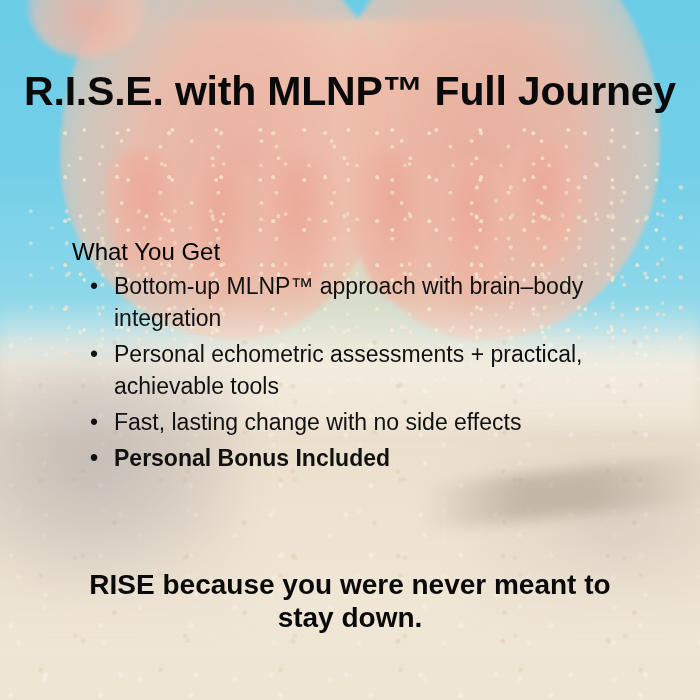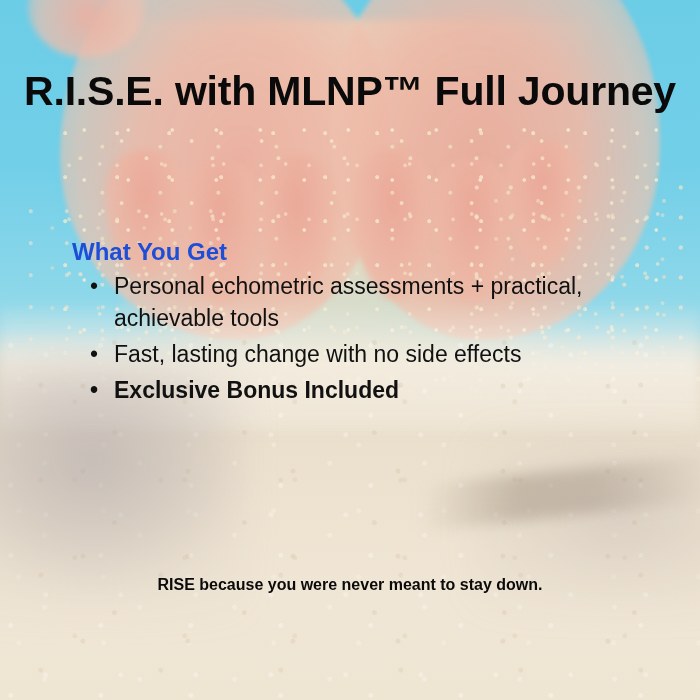--- a/index.html
+++ b/index.html
@@ -208,22 +208,22 @@
     font-size: 30px;
     font-weight: normal;
     color: #0d0d0d;
     line-height: 1.15;
   }
 
   .section-heading {
     position: absolute;
     left: 72px; top: 238px;
     font-size: 24px;
-    font-weight: bold;
-    color: #1d4ed8;
+    font-weight: normal;
+    color: #000000;
   }
 
   .bullets {
     position: absolute;
     left: 88px; top: 270px;
     width: 540px;
     margin: 0;
     padding: 0;
     list-style: none;
   }
@@ -244,21 +244,21 @@
     line-height: 32px;
     color: #111111;
   }
   .bullets li.bold { font-weight: bold; }
 
   .footer {
     position: absolute;
     left: 70px; top: 568px;
     width: 560px;
     text-align: center;
-    font-size: 16px;
+    font-size: 28px;
     font-weight: bold;
     line-height: 33px;
     color: #0a0a0a;
   }
 </style>
 </head>
 <body>
 
 <div class="poster">
 
@@ -286,21 +286,22 @@
   </div>
 
   <div class="content">
 
     <div class="title">R.I.S.E. with MLNP™ Full Journey</div>
 
 
     <div class="section-heading">What You Get</div>
 
     <ul class="bullets" id="bullet-list">
+        <li>Bottom-up MLNP™ approach with brain–body integration</li>
         <li>Personal echometric assessments + practical, achievable tools</li>
         <li>Fast, lasting change with no side effects</li>
-        <li class="bold">Exclusive Bonus Included</li>
+        <li class="bold">Personal Bonus Included</li>
       </ul>
 
     <div class="footer">RISE because you were never meant to stay down.</div>
 
   </div>
 </div>
 
 </body></html>

